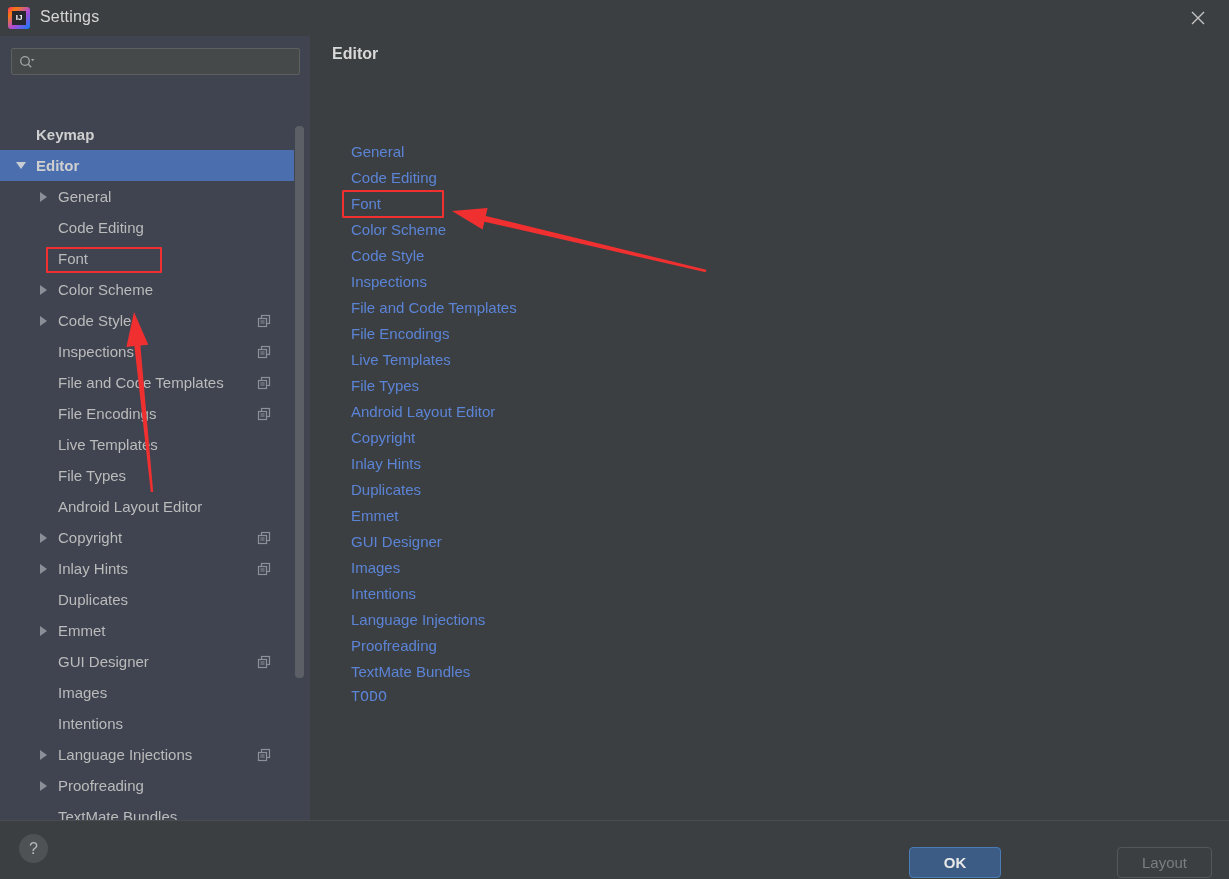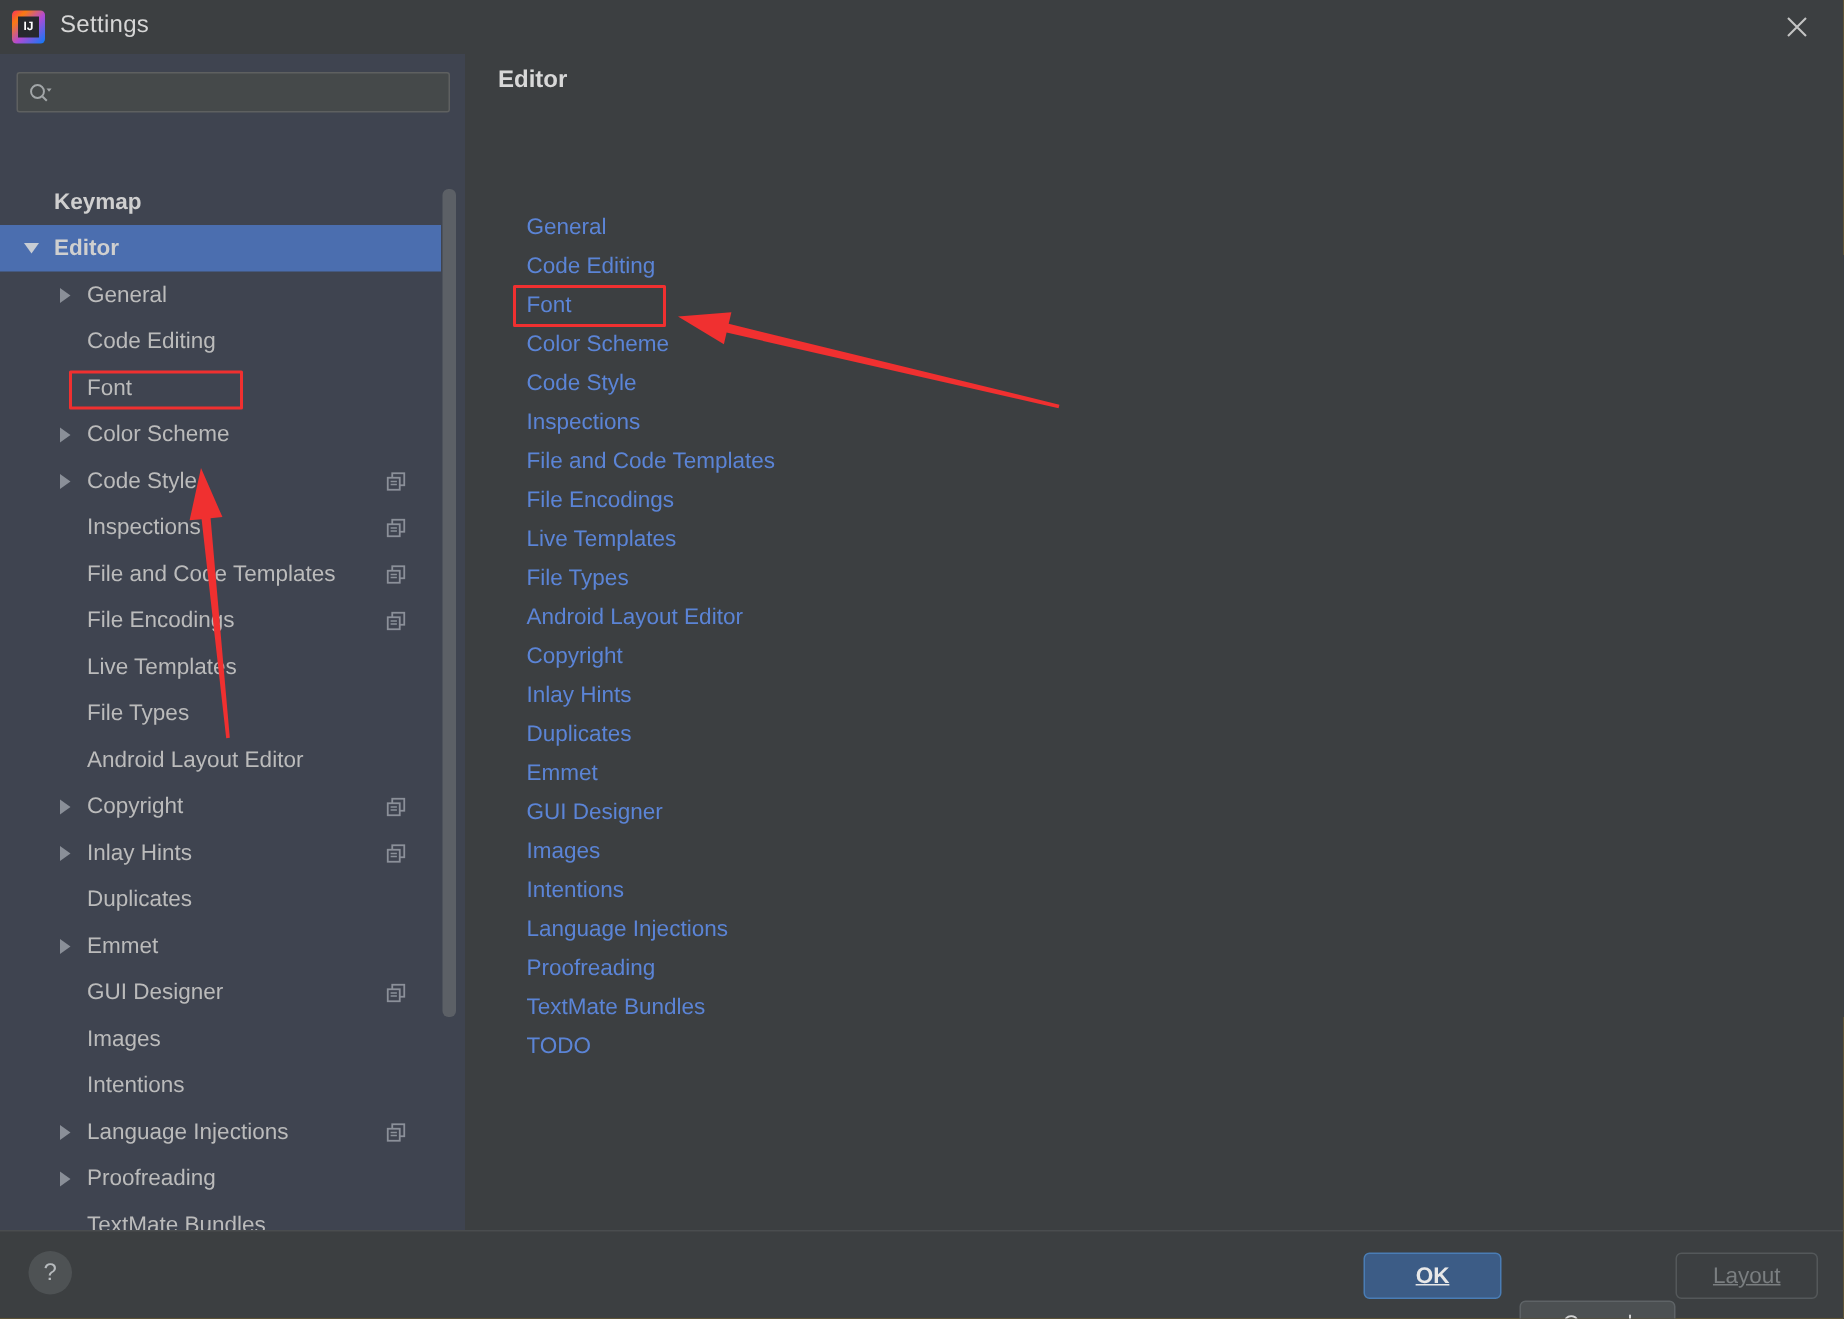--- a/index.html
+++ b/index.html
@@ -187,30 +187,29 @@
     position: absolute; left: 19px; top: 13px;
     width: 29px; height: 29px;
     border-radius: 50%;
     background: #4e5254;
     color: #b6babd;
     font-size: 16px;
     display: flex; align-items: center; justify-content: center;
     cursor: pointer;
   }
   .btn {
-    position: absolute; top: 14px;
+    position: absolute; top: 26px;
     height: 31px;
     border-radius: 4px;
     font-size: 15px;
     display: flex; align-items: center; justify-content: center;
     cursor: pointer;
     border: 1px solid #5e6366;
     background: #4c5052;
     color: #d3d3d3;
-    text-decoration: underline;
   }
   .btn-ok {
     left: 909px; width: 92px;
     background: #3c5c86;
     border: 1px solid #4a7db5;
     color: #e8e8e8; font-weight: bold;
   }
   .btn-cancel { left: 1013px; width: 104px; margin-top: 32px; }
   .btn-apply {
     left: 1117px; width: 95px;
@@ -494,21 +493,21 @@
         <div style="position: relative; height: 26px;">
           <span class="link-item" style="color: rgb(91, 132, 214);">Language Injections</span>
         </div>
         <div style="position: relative; height: 26px;">
           <span class="link-item" style="color: rgb(91, 132, 214);">Proofreading</span>
         </div>
         <div style="position: relative; height: 26px;">
           <span class="link-item" style="color: rgb(91, 132, 214);">TextMate Bundles</span>
         </div>
         <div style="position: relative; height: 26px;">
-          <span class="link-item" style="color: rgb(91, 132, 214);">TODO</span>
+          <span class="link-item" style="color: rgb(91, 132, 214); font-family: Liberation Mono, monospace;">TODO</span>
         </div>
       </div>
   </div>
 
   <svg class="overlay" id="overlay" width="1229" height="879" viewBox="0 0 1229 879" aria-hidden="true">
       <g>
         <polygon points="452.0,211.0 487.6,208.1 485.8,215.9 706.3,269.8 705.7,272.2 484.4,221.7 482.6,229.5" fill="#f03030"></polygon>
       </g>
       <g>
         <polygon points="134.0,312.0 148.3,344.7 140.4,345.5 153.2,491.9 150.8,492.1 134.4,346.1 126.4,346.9" fill="#f03030"></polygon>

